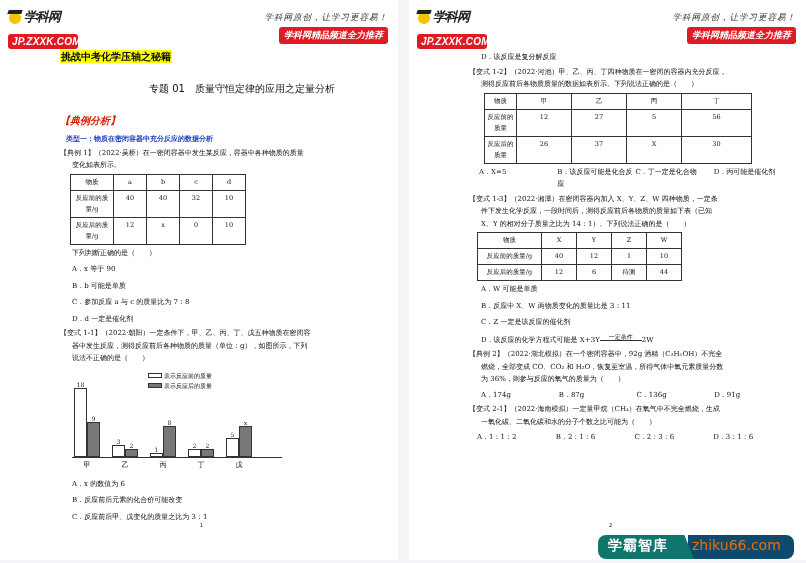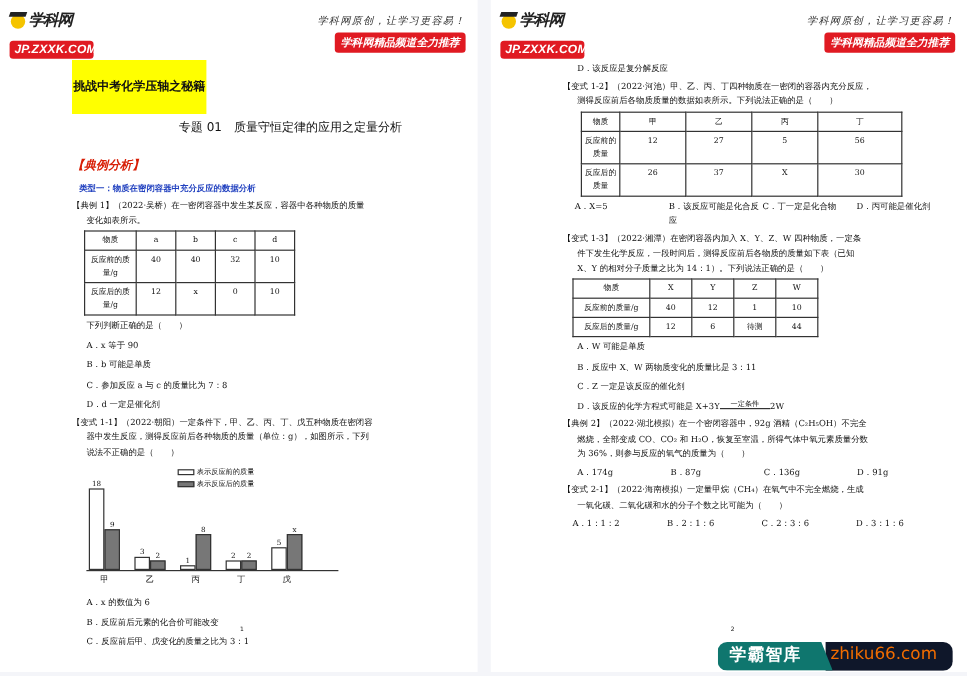--- a/index.html
+++ b/index.html
@@ -16,22 +16,22 @@
   .mascot .cap { position: absolute; left: 0; top: 2px; width: 14px; height: 4px; background: #222; transform: skewX(-20deg); }
   .logo-name { font-size: 13px; font-weight: bold; color: #222; letter-spacing: -1px; font-style: italic; }
   .logo-badge { margin-top: 4px; background: #e01a22; color: #fff; font-size: 10px; font-weight: bold; font-style: italic; padding: 2px 4px; border-radius: 3px; width: 70px; text-align: center; letter-spacing: 0.2px; font-family: "Liberation Sans", sans-serif; }
 
   .slogan { position: absolute; right: 10px; top: 12px; font-size: 8.5px; font-style: italic; color: #333; font-family: "DejaVu Serif", serif; letter-spacing: 1px; }
   .recommend { position: absolute; right: 10px; top: 27px; background: #e01a22; color: #fff; font-size: 9px; font-weight: bold; padding: 2px 5px; border-radius: 3px; font-style: italic; }
 
   .content { position: absolute; left: 60px; top: 50px; right: 14px; font-size: 7px; line-height: 12.5px; font-family: "DejaVu Serif", serif; }
   .right .content { left: 60px; top: 51px; }
 
-  .hl-title { display: inline-block; background: #ffff00; font-size: 10px; font-weight: bold; padding: 16px 1px; line-height: 13px; font-family: "DejaVu Sans", sans-serif; }
-  .subject-title { text-align: center; font-size: 10px; margin-top: 5px; margin-left: 40px; line-height: 14px; font-family: "DejaVu Sans", sans-serif; }
+  .hl-title { display: inline-block; background: #ffff00; font-size: 10px; font-weight: bold; padding: 0 1px; line-height: 13px; font-family: "DejaVu Sans", sans-serif; }
+  .subject-title { text-align: center; font-size: 10px; margin-top: 17px; margin-left: 40px; line-height: 14px; font-family: "DejaVu Sans", sans-serif; }
   .section-head { color: #d81e06; font-size: 10px; font-weight: bold; margin-top: 18px; line-height: 14px; font-style: italic; }
   .type-head { color: #1f3fbf; font-size: 7px; font-weight: bold; margin-top: 5px; margin-left: 6px; line-height: 12px; }
   .q { margin-top: 2px; }
   .indent { padding-left: 12px; }
   .opt { padding-left: 12px; margin-top: 4px; }
   .opts-row { display: flex; padding-left: 12px; margin-top: 3px; }
   .opts-row span { flex: 1; }
   .opts-2col { display: grid; grid-template-columns: 1fr 1fr 1fr 1fr; padding-left: 10px; margin-top: 2px; row-gap: 3px; }
 
   table { border-collapse: collapse; font-size: 6.5px; }
@@ -53,21 +53,21 @@
   .cat-label { position: absolute; top: 90px; font-size: 7px; width: 26px; text-align: center; }
   .legend { position: absolute; left: 76px; top: 2px; font-size: 6px; line-height: 10px; }
   .legend .sw { display: inline-block; width: 14px; height: 5px; border: 1px solid #333; vertical-align: middle; margin-right: 2px; }
 
   .page-num { position: absolute; bottom: 32px; font-size: 5px; }
   .left .page-num { left: 200px; }
   .right .page-num { left: 200px; }
 
   .watermark { position: absolute; right: 12px; bottom: 4px; width: 196px; height: 24px; display: flex; border-radius: 8px; overflow: hidden; }
   .wm-left { background: #0f766e; color: #fff; font-size: 14px; font-weight: bold; padding: 2px 10px 0 10px; width: 96px; letter-spacing: 1px; clip-path: polygon(0 0, 90% 0, 100% 100%, 0 100%); }
-  .wm-right { background: #0f172a; color: #f06c00; font-size: 14px; flex: 1; padding: 2px 6px 0 4px; margin-left: -6px; font-family: "DejaVu Sans", sans-serif; }
+  .wm-right { background: #0c4a6e; color: #f06c00; font-size: 14px; flex: 1; padding: 2px 6px 0 4px; margin-left: -6px; font-family: "DejaVu Sans", sans-serif; }
 
   .condition { display: inline-block; position: relative; width: 42px; border-bottom: 1px solid #333; text-align: center; font-size: 6px; line-height: 7px; vertical-align: 3px; }
 </style>
 </head>
 <body>
 
 <div class="page left">
   <div class="logo">
     <div class="logo-top">
       <div class="mascot">

